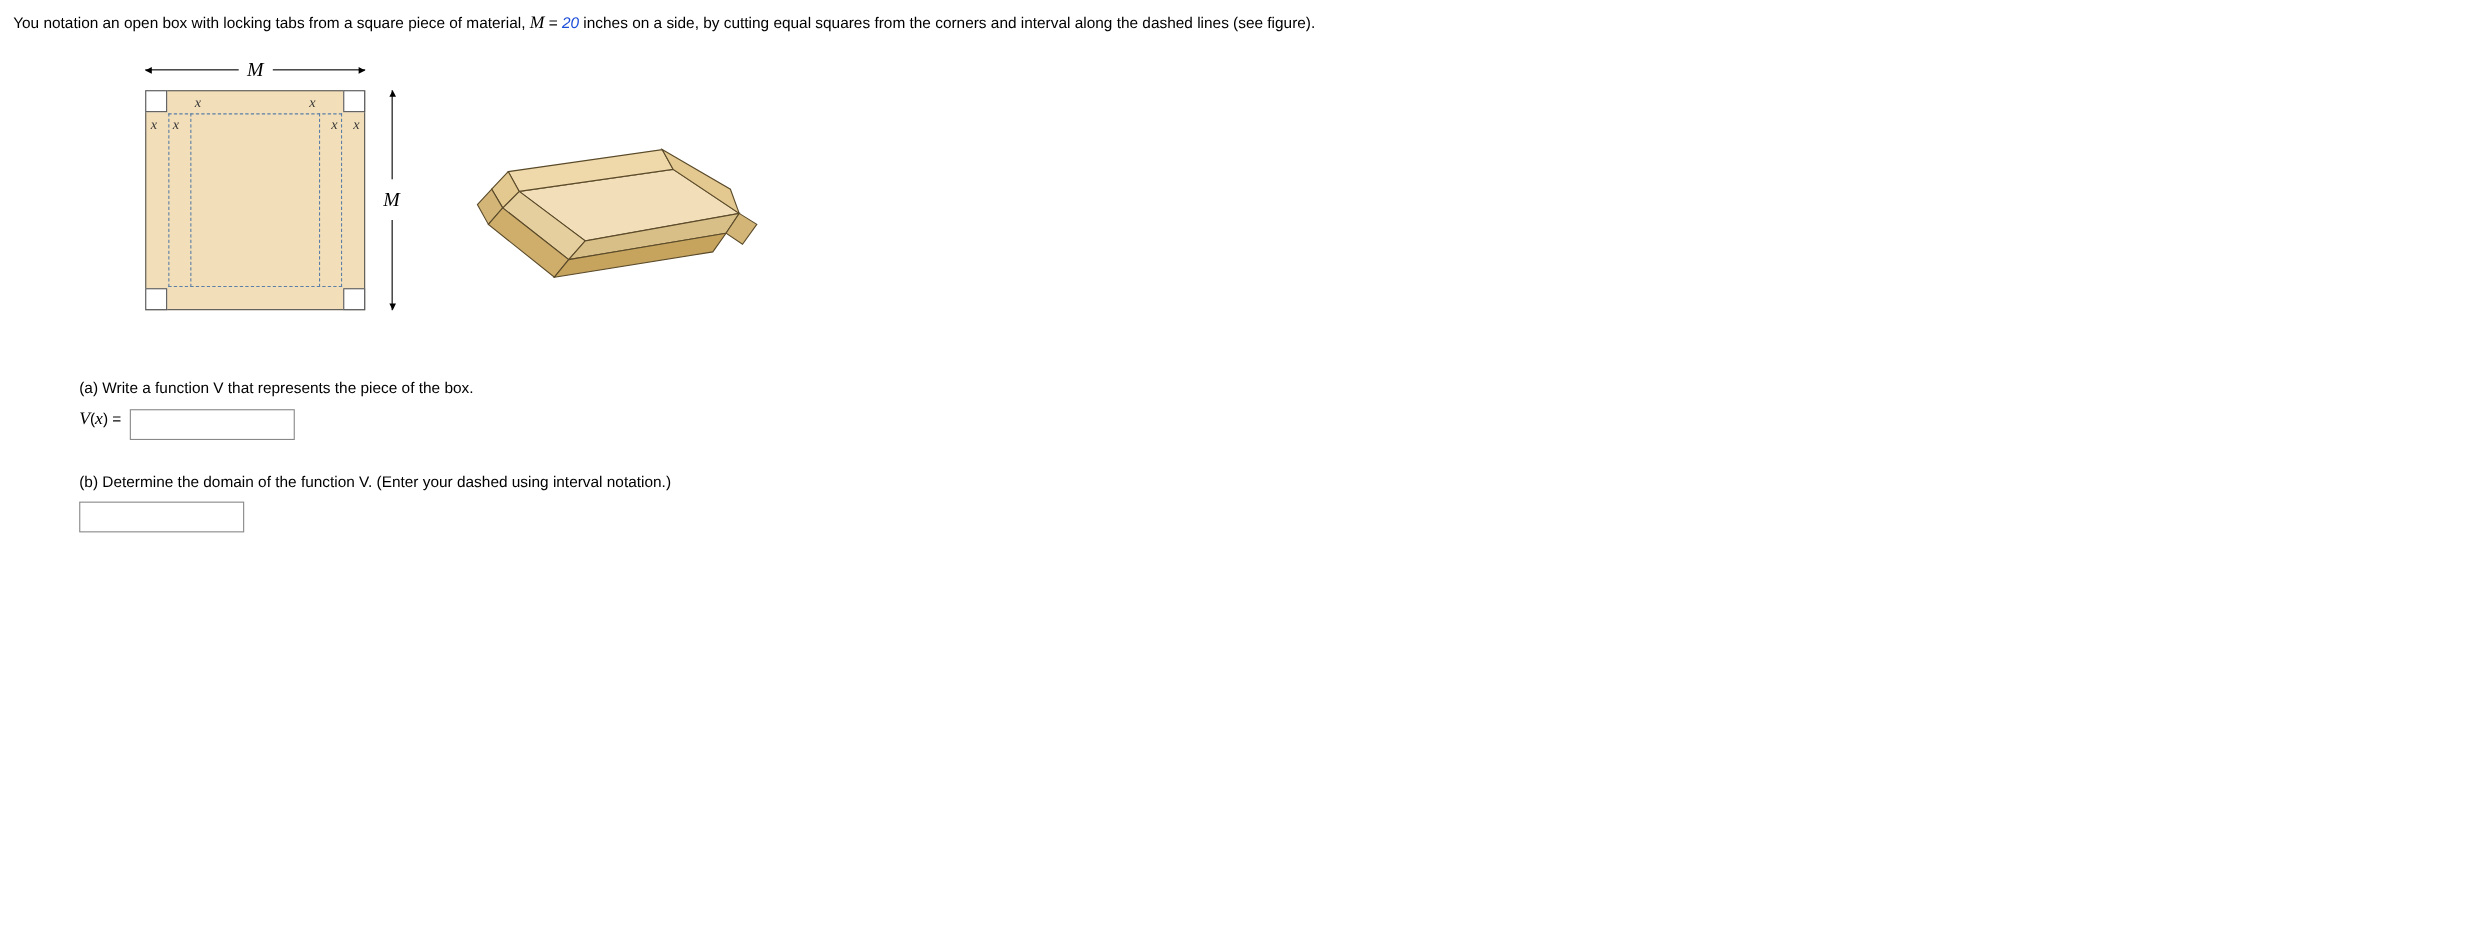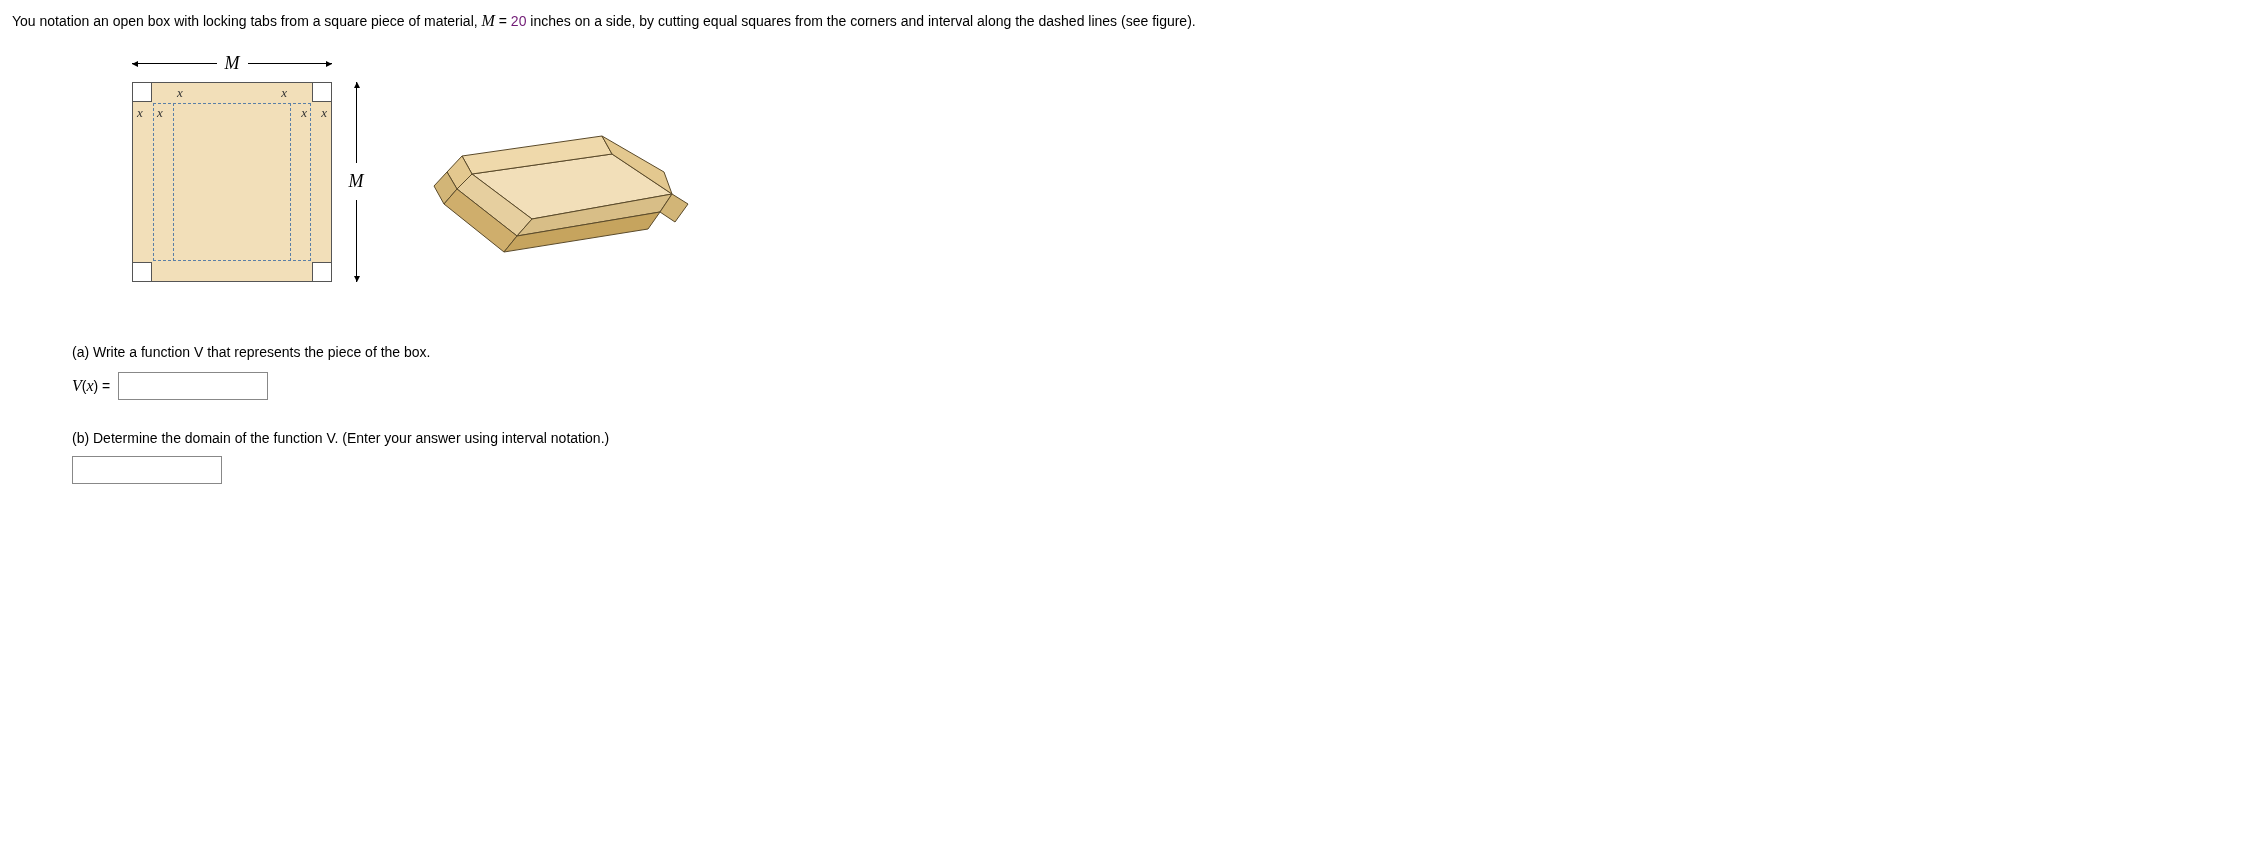--- a/index.html
+++ b/index.html
@@ -12,34 +12,34 @@
   }
   .problem-text {
     line-height: 1.6;
   }
   .mvar {
     font-style: italic;
     font-family: "Times New Roman", serif;
     font-size: 16px;
   }
   .red-val {
-    color: #701a75;
+    color: #1d4ed8;
+    font-style: italic;
   }
   .figure-row {
     display: flex;
     align-items: flex-start;
     gap: 40px;
     margin: 20px 0 30px 100px;
   }
   .part {
     margin: 20px 0 10px 60px;
   }
   .part-inline {
     display: flex;
-    align-items: center;
     gap: 8px;
     margin: 12px 0 30px 60px;
   }
   .answer-box {
     border: 1px solid #888;
     width: 140px;
     height: 26px;
     background: #fff;
     padding: 0 4px;
     font-family: inherit;
@@ -225,17 +225,17 @@
   <span>(a) Write a function  V  that represents the piece of the box.</span>
 </div>
 <div class="part-inline">
   <span>
     <span class="mvar">V</span>(<span class="mvar">x</span>) =
   </span>
   <input type="text" class="answer-box" value="" style="">
 </div>
 
 <div class="part">
-  <span>(b) Determine the domain of the function V. (Enter your answer using interval notation.)</span>
+  <span>(b) Determine the domain of the function V. (Enter your dashed using interval notation.)</span>
 </div>
 <div class="answer-box-standalone">
   <input type="text" class="answer-box" value="" style="">
 </div>
 
 </body></html>

